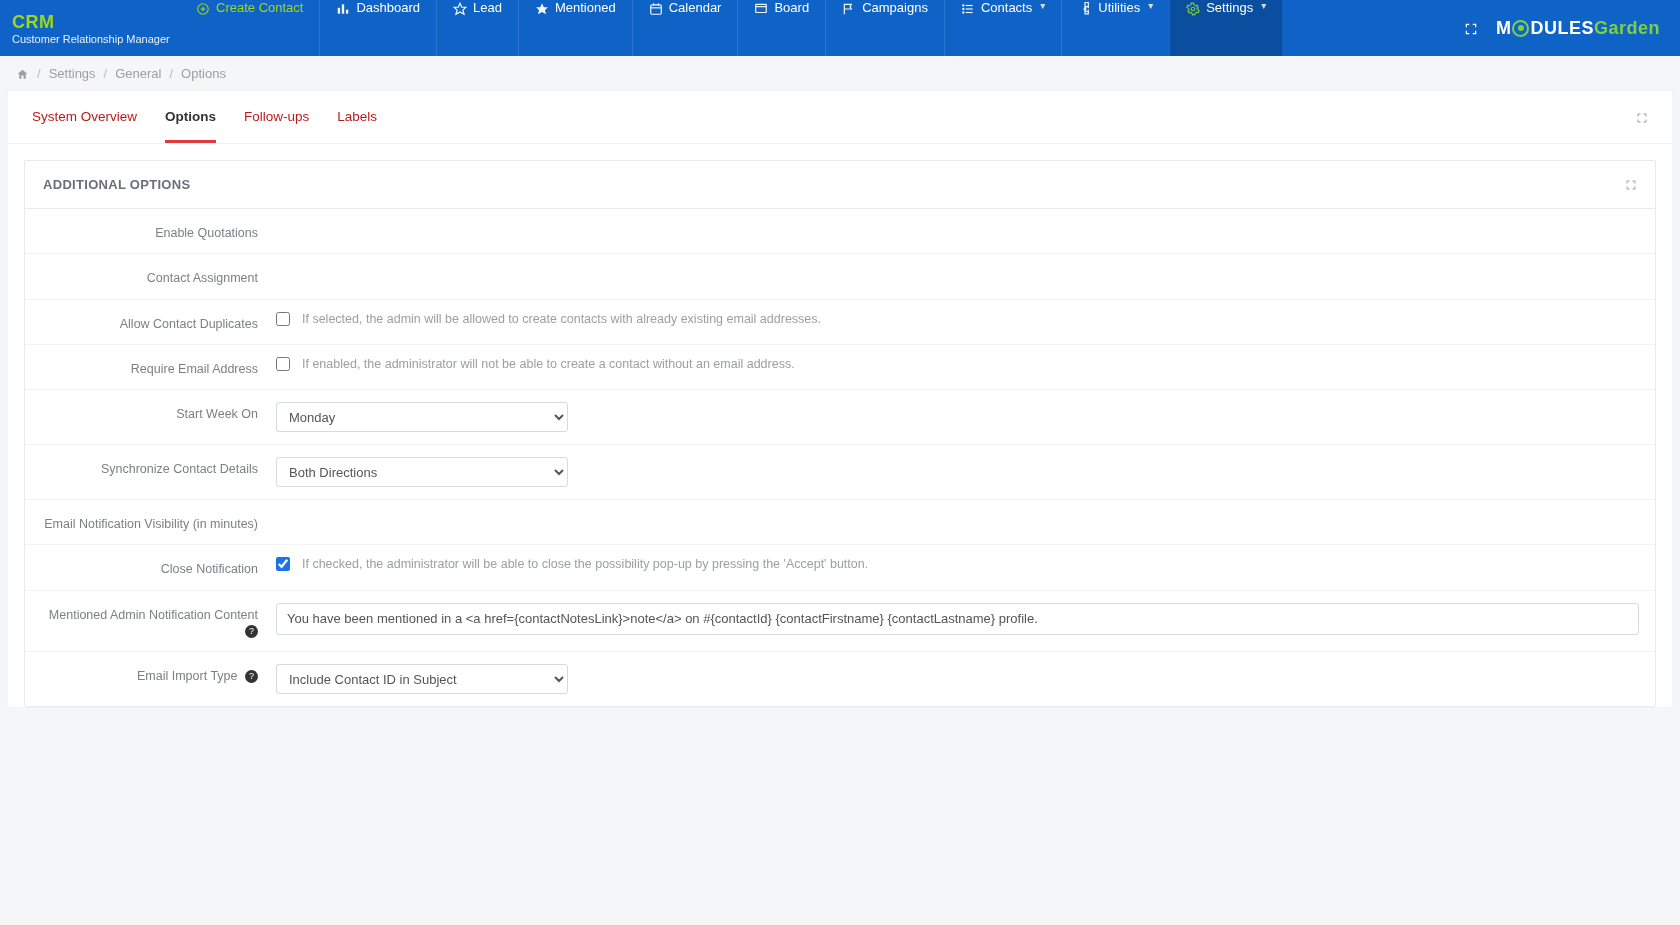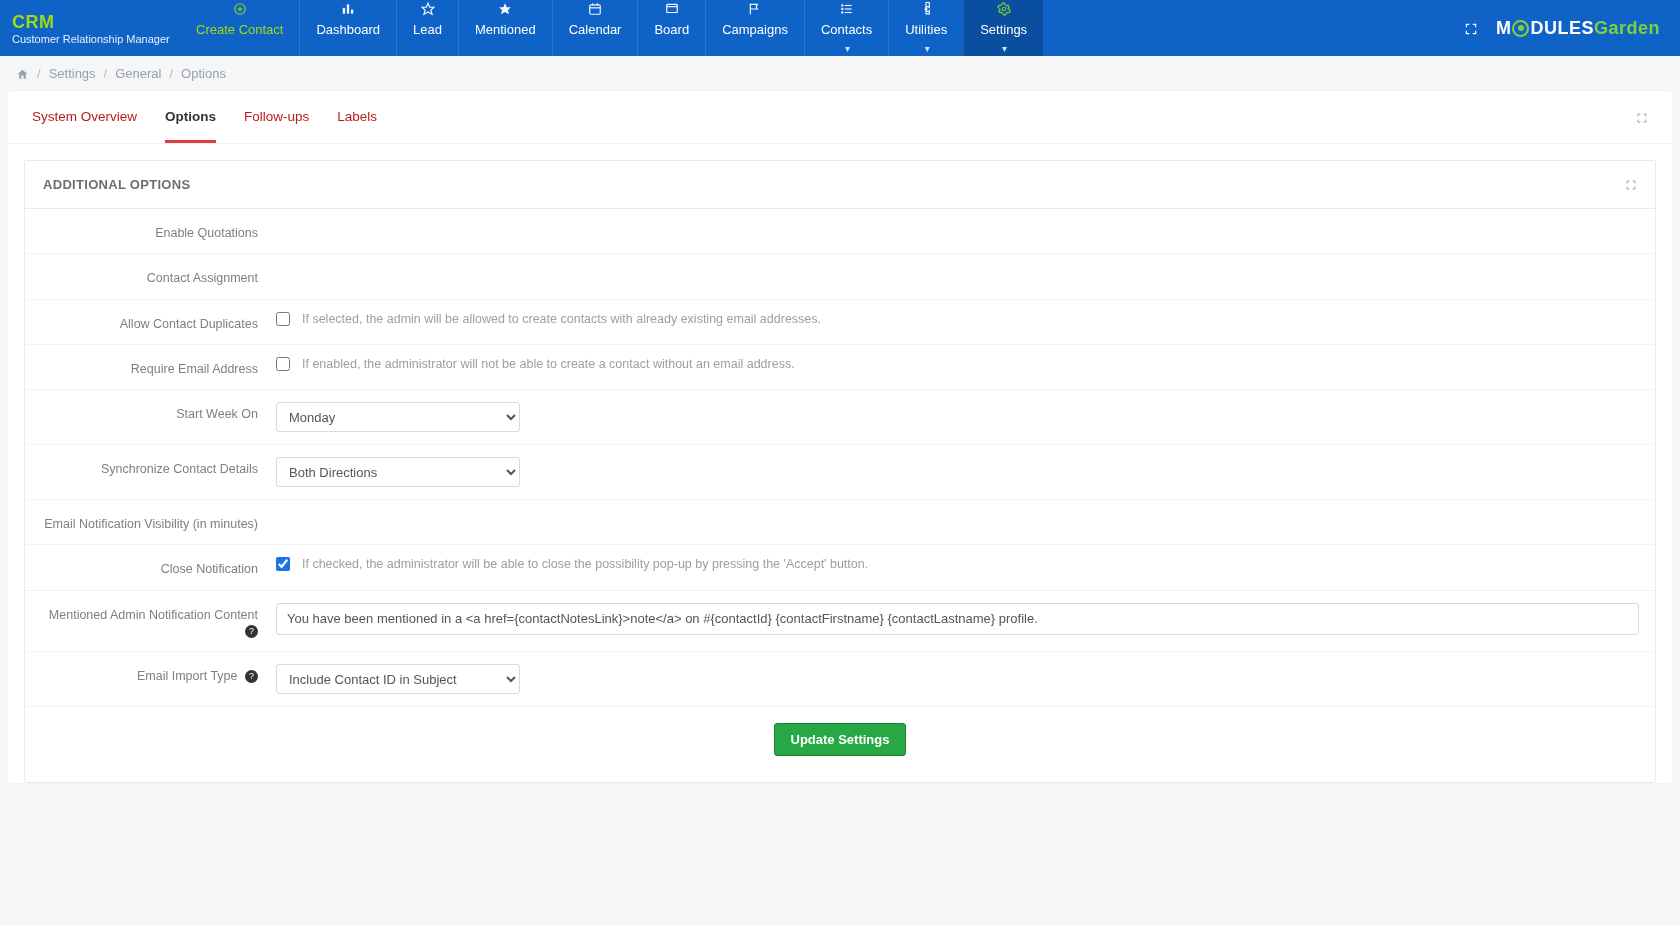--- a/index.html
+++ b/index.html
@@ -4,21 +4,21 @@
 <style>
 * { margin:0; padding:0; box-sizing:border-box; font-family:"Helvetica Neue",Arial,sans-serif; }
 body { background:#f5f6f8; color:#555; font-size:13px; }
 
 
 .topnav { height:56px; background:#0f63c7; display:flex; align-items:center; padding:0 0 0 12px; }
 .brand { display:flex; flex-direction:column; justify-content:center; min-width:168px; }
 .brand-title { color:#a0d911; font-size:18px; font-weight:700; letter-spacing:.5px; }
 .brand-sub  { color:#fff; font-size:11px; opacity:.9; }
 .nav-items { display:flex; align-items:center; height:100%; flex:1; }
-.nav-item { display:flex; align-items:center; gap:6px; height:100%; padding:0 16px; color:#fff; font-size:13px; border-left:1px solid rgba(255,255,255,.12); cursor:pointer; white-space:nowrap;flex-direction:column; }
+.nav-item { display:flex; gap:6px; height:100%; padding:0 16px; color:#fff; font-size:13px; border-left:1px solid rgba(255,255,255,.12); cursor:pointer; white-space:nowrap; }
 .nav-item.first { border-left:none; }
 .nav-item.create { color:#a0d911; }
 .nav-item.active { background:#0a4ea0; }
 .nav-icon { font-size:13px; opacity:.95; }
 .nav-chevron { font-size:10px; margin-left:2px; opacity:.8; }
 .nav-right { display:flex; align-items:center; gap:18px; padding:0 20px; }
 .expand-ico { color:#fff; font-size:14px; cursor:pointer; }
 .logo { display:flex; align-items:center; color:#fff; font-size:18px; font-weight:700; letter-spacing:.5px; }
 .logo .o { display:inline-flex; width:17px; height:17px; border:2px solid #7fd13b; border-radius:50%; align-items:center; justify-content:center; margin:0 1px; position:relative; }
 .logo .o::after{content:""; position:absolute; width:6px; height:6px; background:#7fd13b; border-radius:50%;}
@@ -46,21 +46,21 @@
 .panel-hd .card-expand { margin-left:auto; }
 
 .form-row { display:flex; align-items:flex-start; padding:12px 16px; border-bottom:1px solid #f2f3f5; }
 .form-row:last-of-type { border-bottom:none; }
 .form-label { width:235px; text-align:right; padding-right:18px; padding-top:4px; color:#7c7f85; font-size:12.5px; line-height:1.3; }
 .form-label .help-ico::before{content:"?"; display:inline-block; width:13px; height:13px; border-radius:50%; background:#333; color:#fff; font-size:9px; line-height:13px; text-align:center; margin-left:4px; position:relative; top:-1px;}
 .form-ctl { flex:1; display:flex; align-items:center; gap:12px; }
 .desc { color:#9aa0a6; font-size:12.5px; }
 input[type=checkbox]{ width:14px; height:14px; accent-color:#1a73e8; }
 select, input[type=text].narrow { height:30px; border:1px solid #d7dade; border-radius:3px; padding:0 8px; font-size:13px; color:#555; background:#fff; }
-select { width:244px; }
+select { width:292px; }
 input.narrow { width:260px; }
 input.wide { width:100%; height:32px; border:1px solid #d7dade; border-radius:3px; padding:0 10px; font-size:13px; color:#555; }
 
 .submit-row { display:flex; justify-content:center; padding:16px 0 26px; }
 .btn-primary { background:#28a745; border:1px solid #1e7e34; color:#fff; font-size:13px; font-weight:600; padding:8px 16px; border-radius:3px; cursor:pointer; }
 
 svg { display:inline-block; vertical-align:middle; }
 </style>
 </head>
 <body>
@@ -301,17 +301,14 @@
         <span>Email Import Type</span>
         <span class="help-ico"></span>
       </div>
       <div class="form-ctl">
         <select>
           <option>Include Contact ID in Subject</option>
         </select>
       </div>
     </div>
 
-    <div class="submit-row">
-      <button class="btn-primary">Update Settings</button>
-    </div>
   </div>
 </div>
 
 </body></html>

